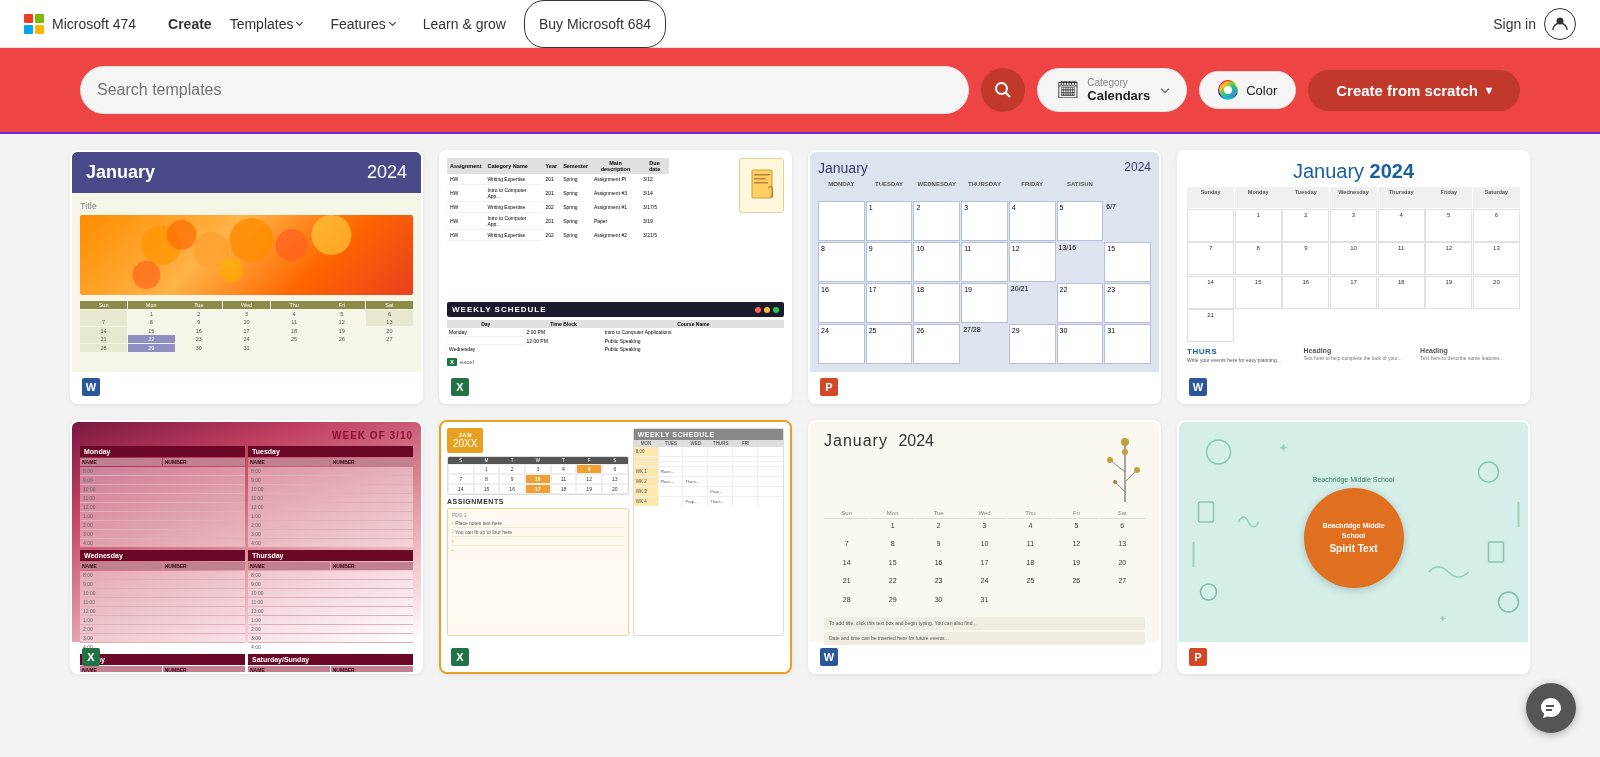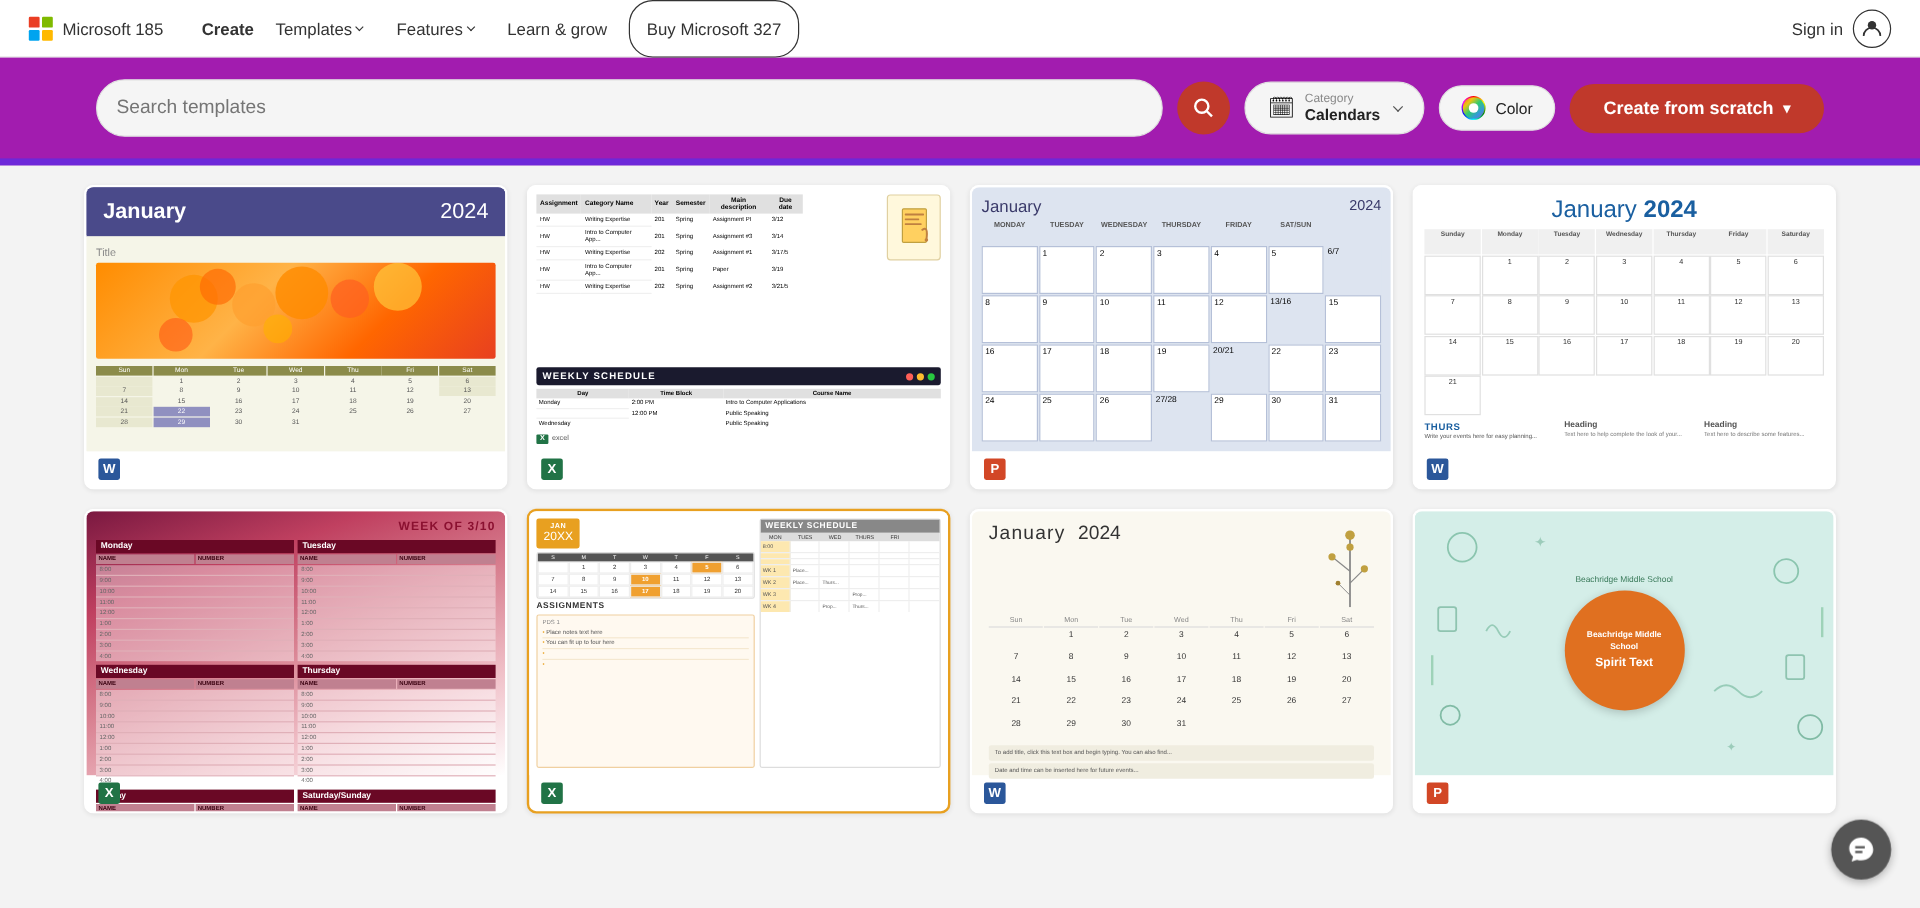--- a/index.html
+++ b/index.html
@@ -13,21 +13,21 @@
     .nav-logo-text { font-size: 14px; color: #333; font-weight: 400; }
     .nav-create { font-size: 14px; font-weight: 600; color: #333; margin-right: 4px; }
     .nav-items { display: flex; align-items: center; gap: 0; }
     .nav-item { font-size: 14px; color: #333; padding: 0 14px; cursor: pointer; display: flex; align-items: center; gap: 4px; height: 48px; }
     .nav-buy { border: 1.5px solid #333; border-radius: 20px; padding: 4px 14px; font-size: 14px; font-weight: 500; cursor: pointer; margin-left: 4px; }
     .nav-spacer { flex: 1; }
     .nav-signin { display: flex; align-items: center; gap: 8px; font-size: 14px; color: #333; cursor: pointer; }
     .avatar-circle { width: 32px; height: 32px; border-radius: 50%; border: 1.5px solid #333; display: flex; align-items: center; justify-content: center; }
 
     
-    .search-area { background: #a21caf; padding: 18px 80px 18px 80px; display: flex; align-items: center; gap: 12px; border-bottom: 6px solid #6d28d9; }
+    .search-area { background: #ef4444; padding: 18px 80px 18px 80px; display: flex; align-items: center; gap: 12px; border-bottom: 2px solid #6d28d9; }
     .search-box { flex: 1; display: flex; align-items: center; background: #f5f5f5; border-radius: 30px; padding: 0 16px; height: 48px; border: 1px solid #e0e0e0; }
     .search-input { flex: 1; border: none; background: transparent; font-size: 16px; outline: none; color: #555; }
     .search-btn { width: 44px; height: 44px; border-radius: 50%; background: #c0392b; display: flex; align-items: center; justify-content: center; cursor: pointer; flex-shrink: 0; }
     .search-btn svg { fill: white; }
     .category-btn { display: flex; align-items: center; gap: 8px; background: #f5f5f5; border-radius: 30px; padding: 8px 18px; border: 1px solid #e0e0e0; cursor: pointer; min-width: 130px; }
     .category-label { display: flex; flex-direction: column; }
     .category-small { font-size: 10px; color: #888; }
     .category-name { font-size: 13px; font-weight: 600; color: #222; }
     .color-btn { display: flex; align-items: center; gap: 8px; background: #f5f5f5; border-radius: 30px; padding: 8px 18px; border: 1px solid #e0e0e0; cursor: pointer; }
     .color-circle { width: 20px; height: 20px; border-radius: 50%; background: conic-gradient(red, yellow, green, cyan, blue, magenta, red); }
@@ -58,38 +58,38 @@
 <body>
 
 <nav class="nav">
   <div class="nav-logo">
     <div class="nav-logo-squares">
       <span style="background:#ea3e23;"></span>
       <span style="background:#7fba00;"></span>
       <span style="background:#00a4ef;"></span>
       <span style="background:#ffb900;"></span>
     </div>
-    <span class="nav-logo-text">Microsoft 185</span>
+    <span class="nav-logo-text">Microsoft 474</span>
   </div>
   <div style="width:16px;"></div>
   <span class="nav-create">Create</span>
   <div class="nav-items">
     <div class="nav-item">
       <span>Templates</span>
       <span style="border:solid #333;border-width:0 1.5px 1.5px 0;display:inline-block;padding:2px;transform:rotate(45deg);margin-top:-2px;"></span>
     </div>
     <div class="nav-item">
       <span>Features</span>
       <span style="border:solid #333;border-width:0 1.5px 1.5px 0;display:inline-block;padding:2px;transform:rotate(45deg);margin-top:-2px;"></span>
     </div>
     <div class="nav-item">
       <span>Learn &amp; grow</span>
     </div>
     <div class="nav-item nav-buy">
-      <span>Buy Microsoft 327</span>
+      <span>Buy Microsoft 684</span>
     </div>
   </div>
   <div class="nav-spacer"></div>
   <div class="nav-signin">
     <span>Sign in</span>
     <div class="avatar-circle">
       <svg width="16" height="16" viewBox="0 0 16 16" fill="#333">
           <circle cx="8" cy="5" r="3.5"></circle>
           <path d="M1 14c0-3.866 3.134-7 7-7s7 3.134 7 7" stroke="#333" stroke-width="1.5" fill="none"></path>
         </svg>

